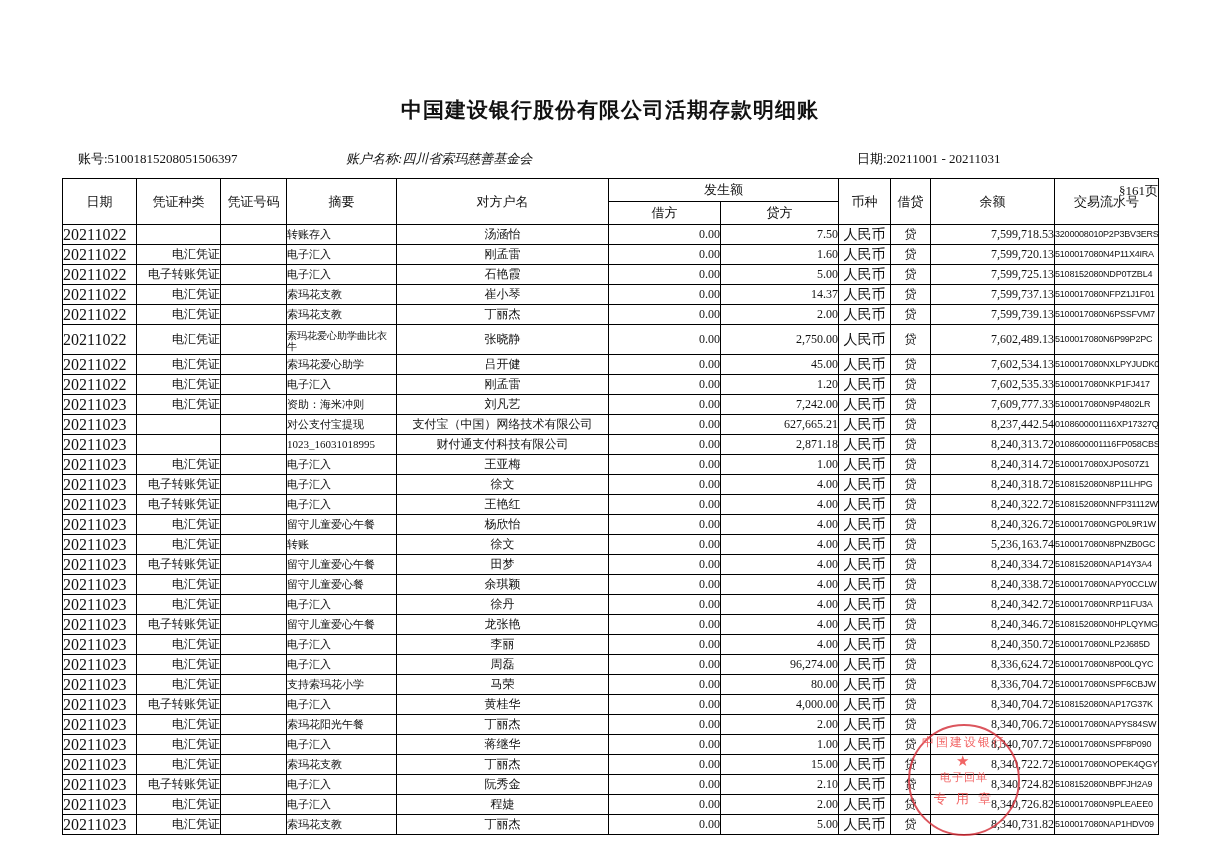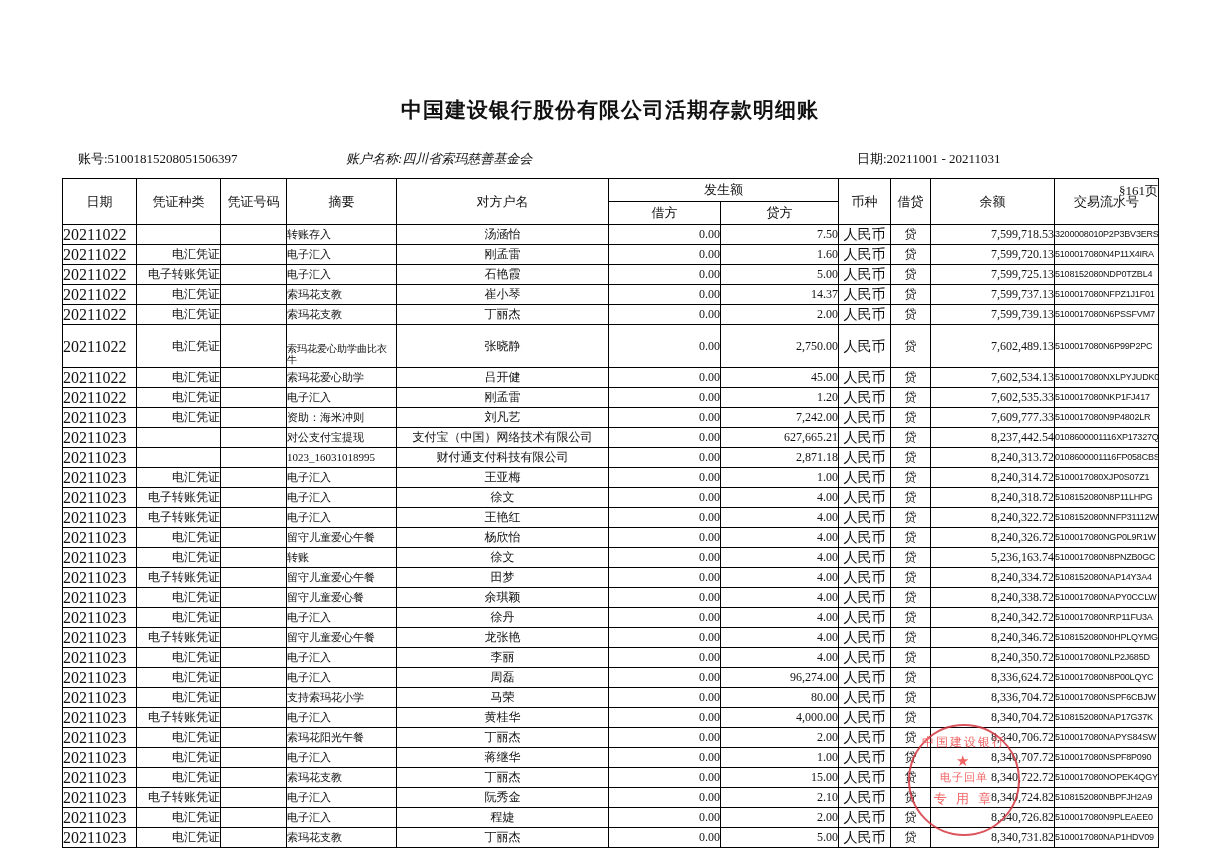--- a/index.html
+++ b/index.html
@@ -111,21 +111,21 @@
   td.dc      { text-align: center; font-size: 12px;}
   td.bal     { text-align: right; padding-right: 5px; font-size: 12px;}
   td.serial  { text-align: left; padding-left: 3px; font-size: 9px; font-family: "Liberation Sans", sans-serif; letter-spacing: -0.2px;}
   td.abs.two-line {
     font-size: 10px;
     line-height: 10px;
     white-space: normal;
     padding-top: 1px;
   }
   tr.tall td { height: 27px; line-height: 27px; }
-  tr.tall td.abs.two-line { line-height: 11px; padding-top: 15px; }
+  tr.tall td.abs.two-line { line-height: 11px; padding-top: 2px; }
 
   
   .seal {
     position: absolute;
     left: 908px;
     top: 628px;
     width: 108px;
     height: 108px;
     border: 2px solid #d4303a;
     border-radius: 50%;

